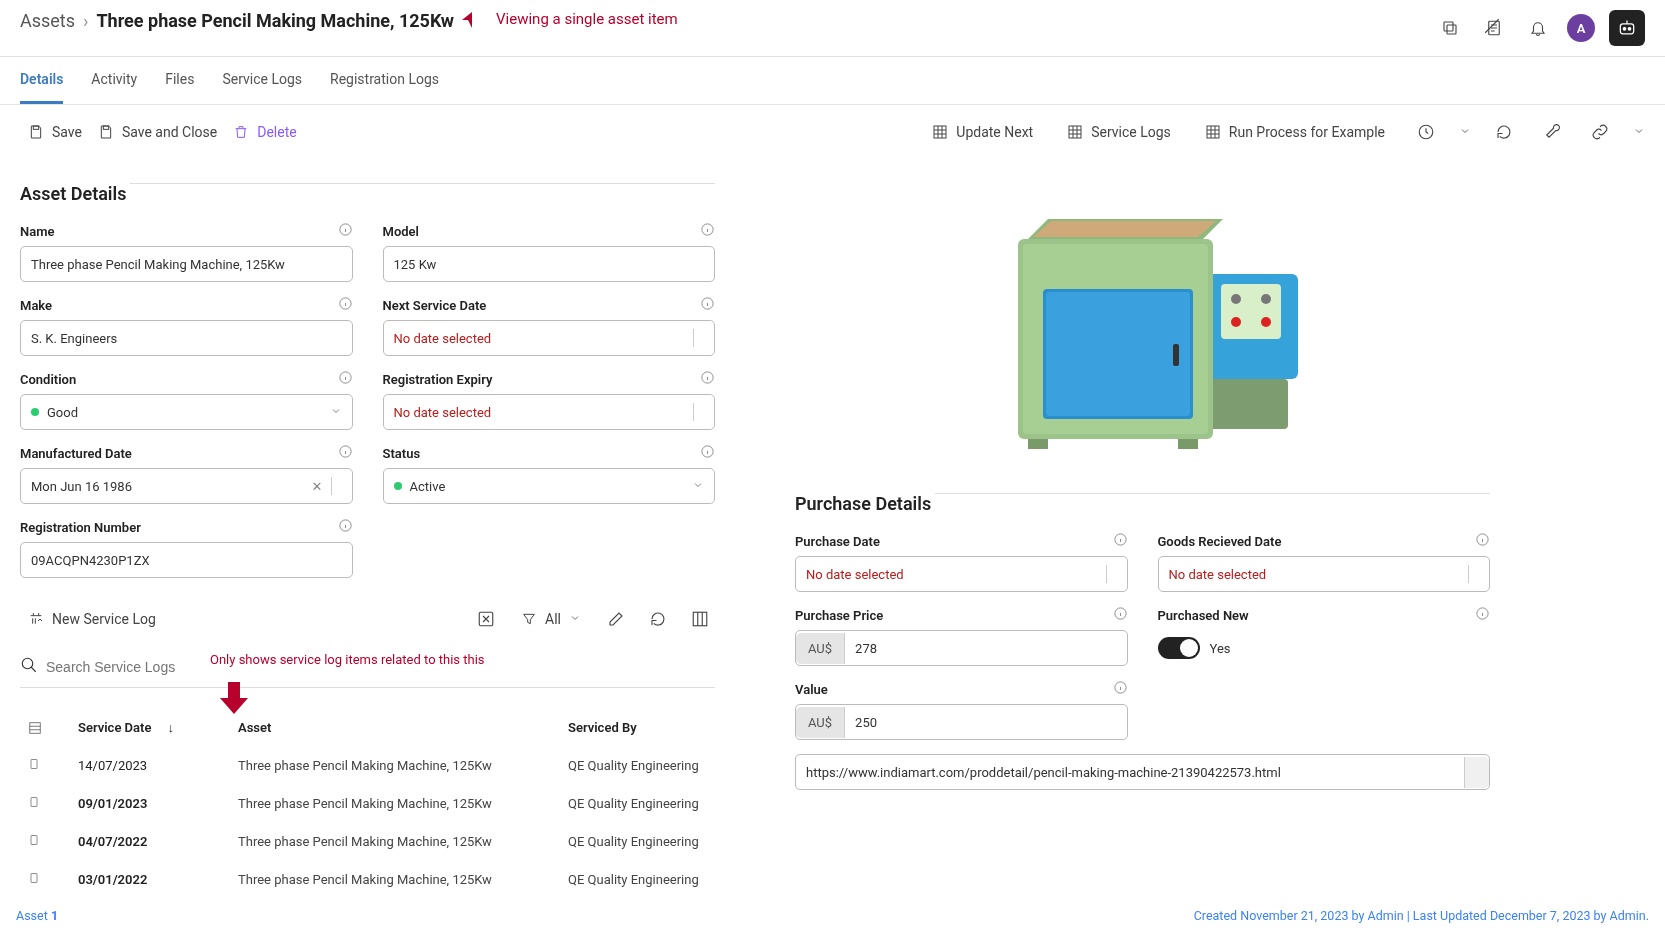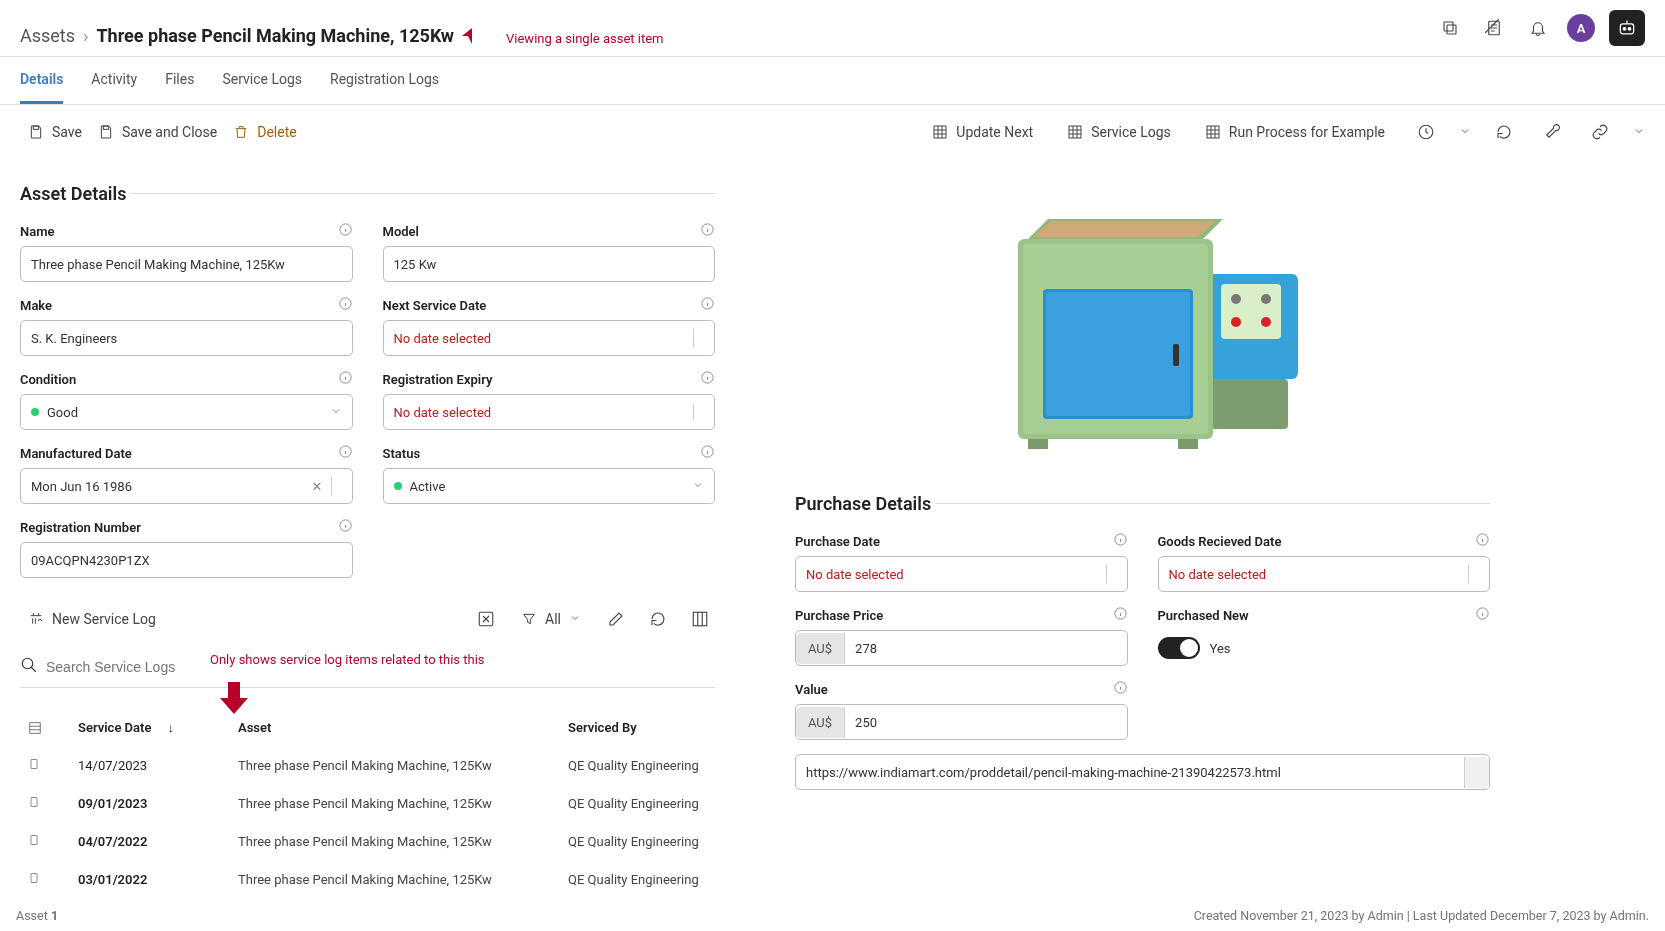--- a/index.html
+++ b/index.html
@@ -8,41 +8,41 @@
     font-size: 13px;
     color: #333;
     background: #fafafa;
     width: 1665px;
     height: 931px;
     overflow: hidden;
     position: relative;
   }
   .header {
     display: flex;
-    align-items: flex-end;
+    align-items: flex-start;
     padding: 10px 20px;
     border-bottom: 1px solid #e0e0e0;
     background: #fff;
   }
   .breadcrumb {
     display: flex;
     align-items: center;
     gap: 8px;
     font-size: 18px;
   }
   .breadcrumb .root { color: #555; }
   .breadcrumb .sep { color: #999; }
   .breadcrumb .title { font-weight: 700; color: #222; }
   .arrow-back {
     display: inline-block;
     margin-left: 8px;
     color: #b8002c;
   }
   .arrow-back svg { display: block; }
-  .callout { color: #b8002c; font-size: 13px; margin-left: 16px; }
+  .callout { color: #b8002c; font-size: 15px; margin-left: 6px; }
   .header-actions { margin-left: auto; display: flex; align-items: center; gap: 14px; }
   .icon-btn {
     display: inline-flex;
     align-items: center;
     justify-content: center;
     width: 30px; height: 30px;
     color: #444;
     cursor: pointer;
     border-radius: 4px;
   }
@@ -70,30 +70,30 @@
     border-bottom: 3px solid transparent;
   }
   .tab.active { color: #3a7cc4; font-weight: 600; border-bottom-color: #3a7cc4; }
   .toolbar {
     display: flex; align-items: center; padding: 12px 20px; background: #fff;
   }
   .tb-btn {
     display: inline-flex; align-items: center; gap: 8px;
     padding: 6px 8px; cursor: pointer; color: #444; font-size: 14px;
   }
-  .tb-btn.danger { color: #a16207; }
+  .tb-btn.danger { color: #8b5cf6; }
   .tb-btn svg { width: 16px; height: 16px; stroke: currentColor; fill: none; stroke-width: 1.5; }
   .toolbar .spacer { flex: 1; }
   .content {
     display: flex; padding: 10px 20px 60px 20px; gap: 80px; background: #fff;
   }
   .col-left { width: 695px; }
   .col-right { width: 695px; }
   .section-head {
-    display: flex; align-items: center; gap: 4px; margin: 14px 0 18px 0;
+    display: flex; gap: 4px; margin: 14px 0 18px 0;
   }
   .section-head .label { font-size: 18px; font-weight: 600; color: #222; }
   .section-head .line { flex: 1; height: 1px; background: #ddd; }
   .form-grid {
     display: grid; grid-template-columns: 1fr 1fr; gap: 14px 30px;
   }
   .field { display: flex; flex-direction: column; gap: 6px; position: relative; }
   .field-label-row { display: flex; align-items: center; justify-content: space-between; }
   .field-label { font-size: 13px; font-weight: 600; color: #222; }
   .info-icon { color: #888; }
@@ -171,21 +171,21 @@
     padding: 10px 8px;
     align-items: center;
   }
   .table .thead { font-weight: 600; color: #222; border-bottom: 1px solid transparent; }
   .table .th { display: flex; align-items: flex-end; gap: 16px; }
   .table .trow { border-top: 1px solid transparent; color: #444; }
   .table .cell-icon svg { width: 12px; height: 14px; stroke: #666; fill: none; stroke-width: 1.5; }
   .footer {
     position: absolute; left: 0; right: 0; bottom: 0;
     display: flex; align-items: center; padding: 8px 16px;
-    background: #fff; font-size: 12.5px; color: #737373;
+    background: #fff; font-size: 12.5px; color: #3b82f6;
   }
   .footer .left { }
   .footer .right { margin-left: auto; }
   .full-span { grid-column: 1 / -1; }
   .small-icon svg { width: 18px; height: 18px; stroke: currentColor; fill: none; stroke-width: 1.5; }
   .toolbar-right { display: flex; align-items: center; gap: 18px; }
   .tb-icon-only { padding: 6px; }
   .tb-icon-only svg { width: 18px; height: 18px; stroke: #444; fill: none; stroke-width: 1.5; }
   .chev-down svg { width: 12px; height: 12px; stroke: currentColor; fill: none; stroke-width: 1.5; }
 </style>

